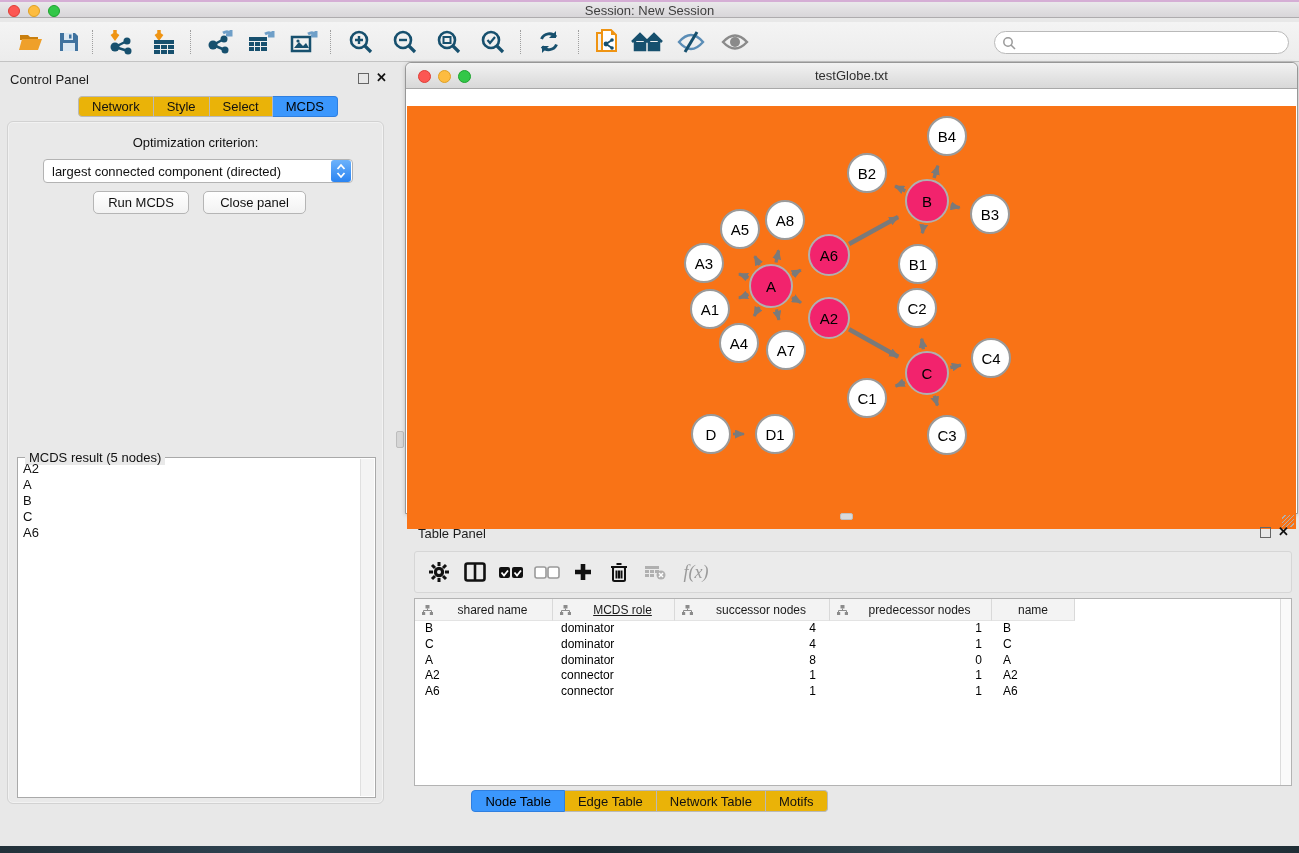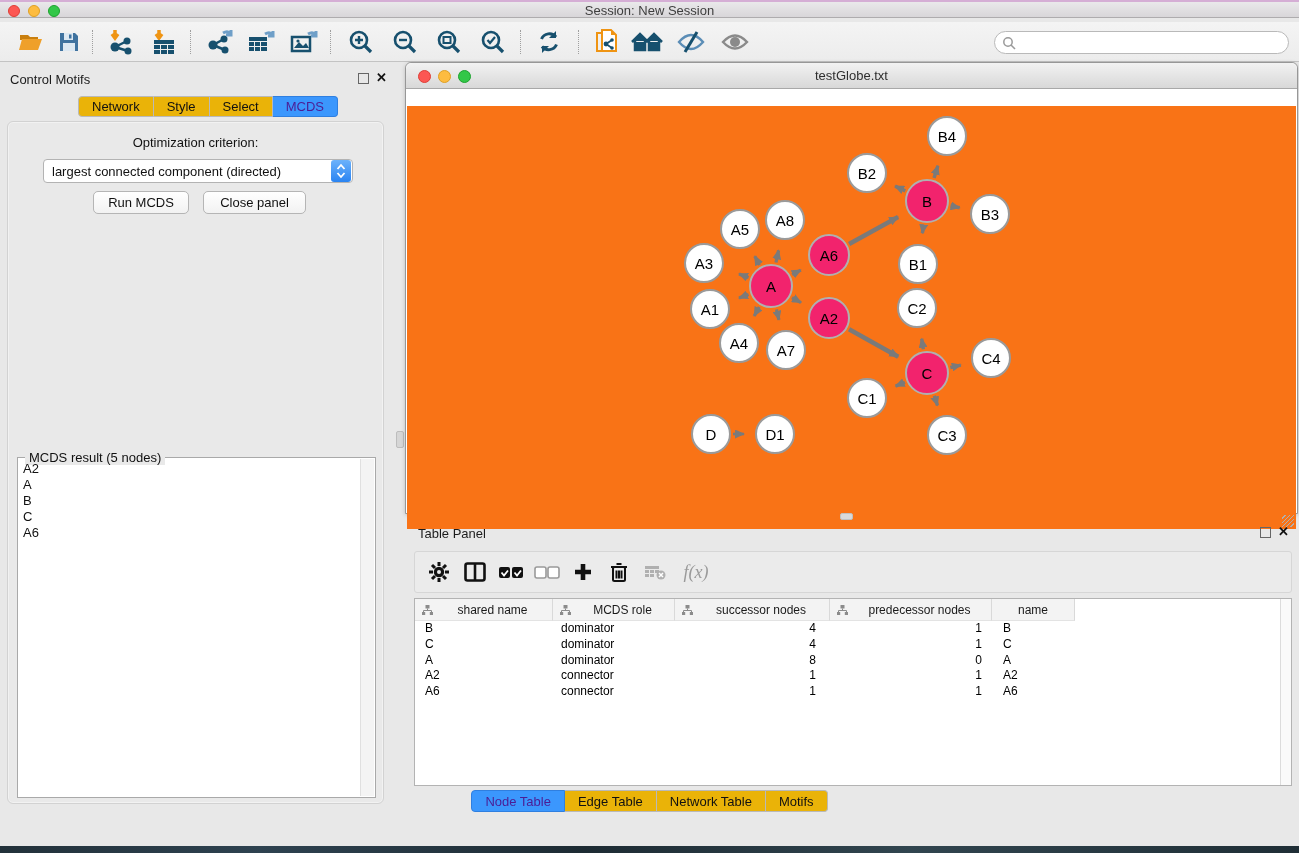--- a/index.html
+++ b/index.html
@@ -30,21 +30,21 @@
   
   .cp-header { position:absolute; left:0; top:66px; width:391px; height:26px; }
   .cp-title { position:absolute; left:10px; top:6px; font-size:13px; color:#1c1c1c; }
   .panel-float { position:absolute; width:11px; height:11px; border:1px solid #666; background:transparent; top:7px; }
   .panel-close { position:absolute; top:5px; font-size:13px; font-weight:bold; color:#111; line-height:14px; }
   .cp-tabs { position:absolute; top:96px; left:78px; height:21px; display:flex; }
   .tab { height:21px; display:flex; align-items:center; justify-content:center; font-size:13px;
     background:#eab308; border:1px solid #b9b9b9; border-left:none; color:#111; padding:0 13px; }
   .tab:first-child { border-left:1px solid #b9b9b9; border-radius:4px 0 0 4px; }
   .tab:last-child { border-radius:0 4px 4px 0; }
-  .tab.active { background:#3b97fd; color:#4c1d95; border-color:#2f7fe0; }
+  .tab.active { background:#3b97fd; color:#000000; border-color:#2f7fe0; }
   .cp-inset { position:absolute; left:7px; top:121px; width:377px; height:683px;
     background:#e9e9e9; border:1px solid #d2d2d2; border-radius:6px; box-shadow:inset 0 0 0 1px #f2f2f2; }
   .opt-label { position:absolute; top:13px; left:0; right:0; text-align:center; font-size:13px; color:#111; }
   .dropdown { position:absolute; left:35px; top:37px; width:310px; height:24px; background:#fff;
     border:1px solid #b3b3b3; border-radius:4px; display:flex; align-items:center; }
   .dropdown .dd-text { flex:1; font-size:13px; color:#111; padding-left:8px; white-space:nowrap; overflow:hidden; }
   .dd-stepper { width:20px; height:22px; border-radius:3px; margin-right:1px;
     background:linear-gradient(#6cb2fb,#2a84f2); display:flex; flex-direction:column; align-items:center; justify-content:center; }
   .btn { position:absolute; height:23px; background:linear-gradient(#ffffff,#f2f2f2);
     border:1px solid #b5b5b5; border-radius:5px; font-size:13px; color:#111;
@@ -267,21 +267,21 @@
     <div class="searchbox">
       <svg width="14" height="14" viewBox="0 0 14 14">
           <circle cx="6" cy="6" r="4.2" fill="none" stroke="#9a9a9a" stroke-width="1.5"></circle>
           <path d="M9 9 L13 13" stroke="#9a9a9a" stroke-width="1.6"></path>
         </svg>
       <input placeholder="" style="">
     </div>
   </div>
 
   <div class="cp-header">
-    <span class="cp-title">Control Motifs</span>
+    <span class="cp-title">Control Panel</span>
     <button class="panel-float" style="left:358px"></button>
     <span class="panel-close" style="left:376px">✕</span>
   </div>
   <div class="cp-tabs" id="cp-tabs">
       <div class="tab">Network</div>
       <div class="tab">Style</div>
       <div class="tab">Select</div>
       <div class="tab active">MCDS</div>
     </div>
   <div class="cp-inset">
@@ -439,21 +439,21 @@
     <div class="thead" id="table-head">
         <div class="th" style="width: 138px;">
           <svg class="tree-ic" width="11" height="10" viewBox="0 0 11 10">
             <rect x="3.5" y="0" width="4" height="3.5" fill="#8b8b8b"></rect>
             <path d="M5.5 3.5 v2 M1.5 5.5 h8 M1.5 5.5 v1.5 M9.5 5.5 v1.5" stroke="#8b8b8b" fill="none" stroke-width="1"></path>
             <rect x="0" y="7" width="3.2" height="3" fill="#8b8b8b"></rect>
             <rect x="7.8" y="7" width="3.2" height="3" fill="#8b8b8b"></rect>
           </svg>
           <span class="th-label">shared name</span>
         </div>
-        <div class="th" style="width: 122px;">
+        <div class="th" style="width: 122px; text-decoration: underline;">
           <svg class="tree-ic" width="11" height="10" viewBox="0 0 11 10">
             <rect x="3.5" y="0" width="4" height="3.5" fill="#8b8b8b"></rect>
             <path d="M5.5 3.5 v2 M1.5 5.5 h8 M1.5 5.5 v1.5 M9.5 5.5 v1.5" stroke="#8b8b8b" fill="none" stroke-width="1"></path>
             <rect x="0" y="7" width="3.2" height="3" fill="#8b8b8b"></rect>
             <rect x="7.8" y="7" width="3.2" height="3" fill="#8b8b8b"></rect>
           </svg>
           <span class="th-label">MCDS role</span>
         </div>
         <div class="th" style="width: 155px;">
           <svg class="tree-ic" width="11" height="10" viewBox="0 0 11 10">

